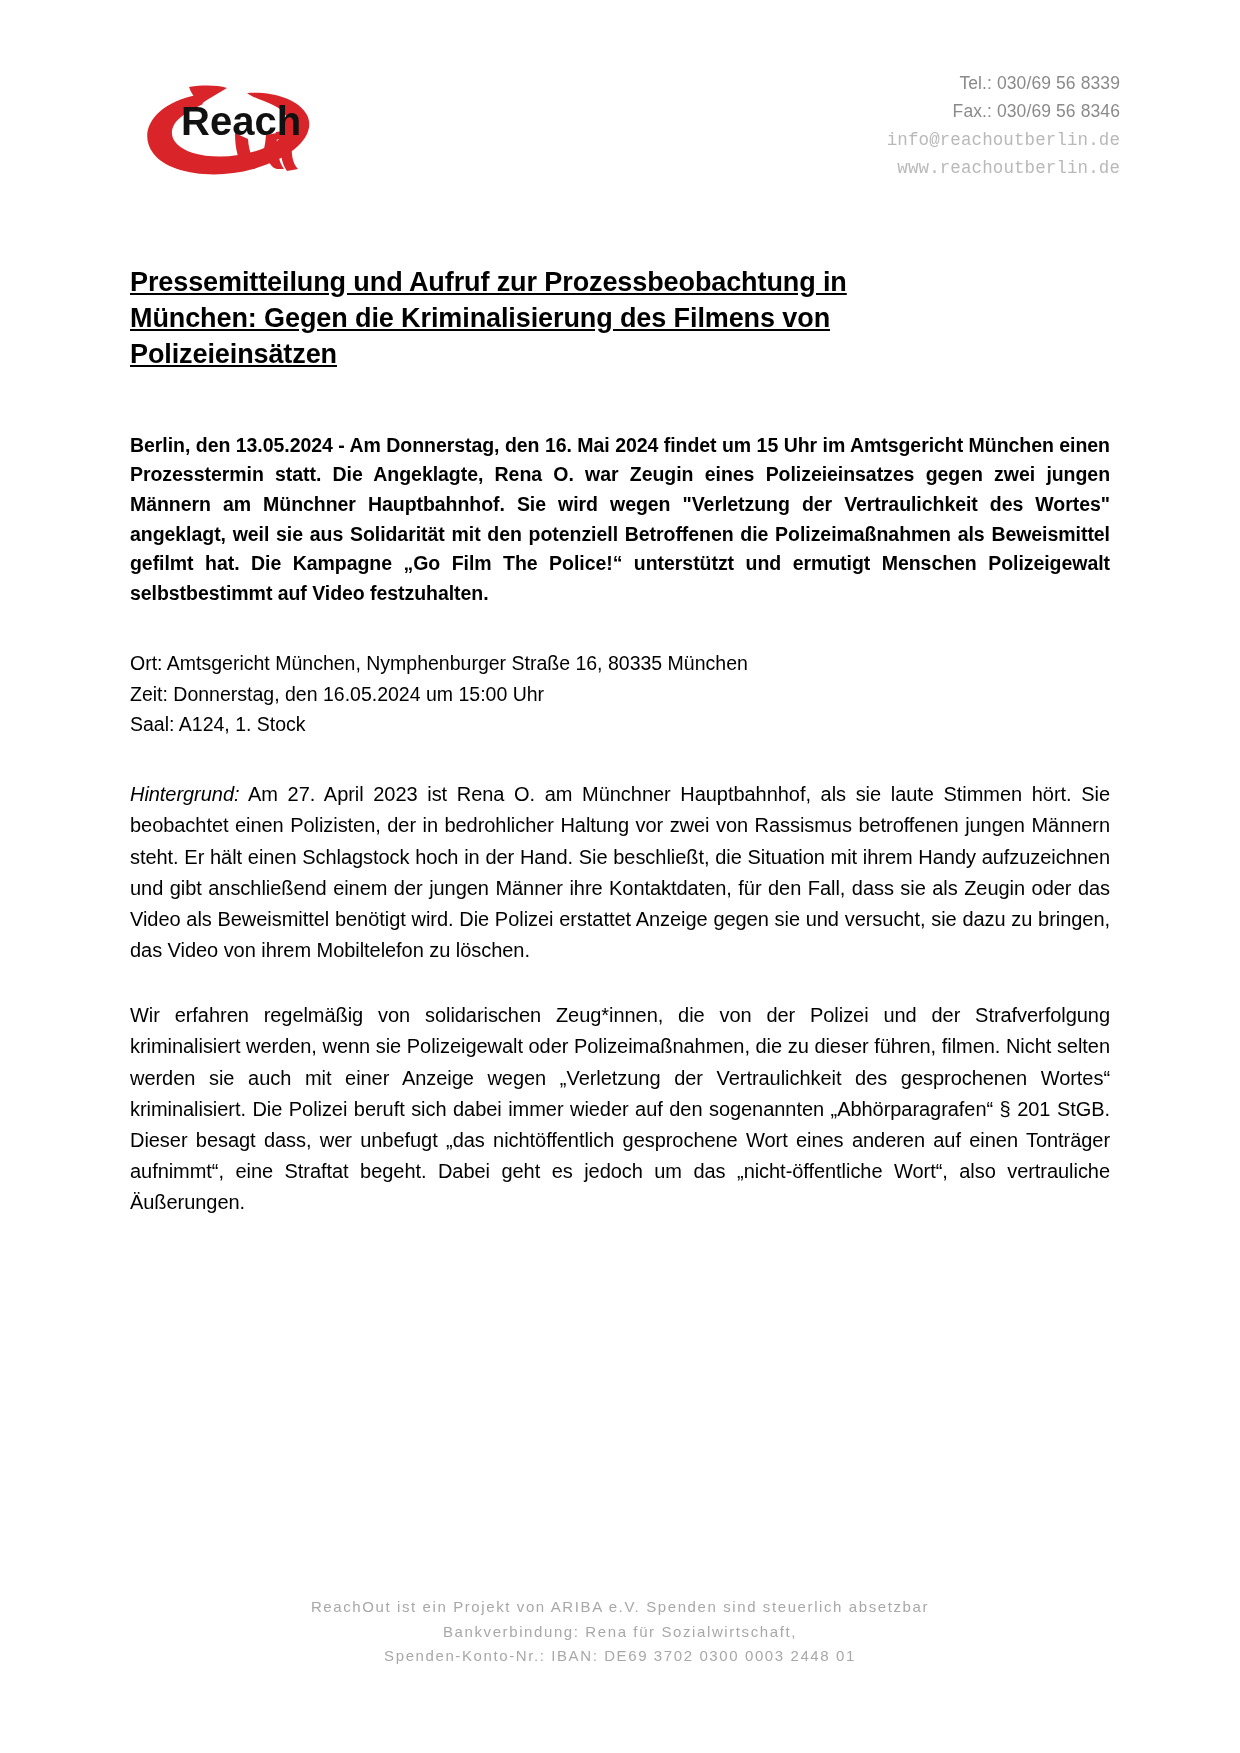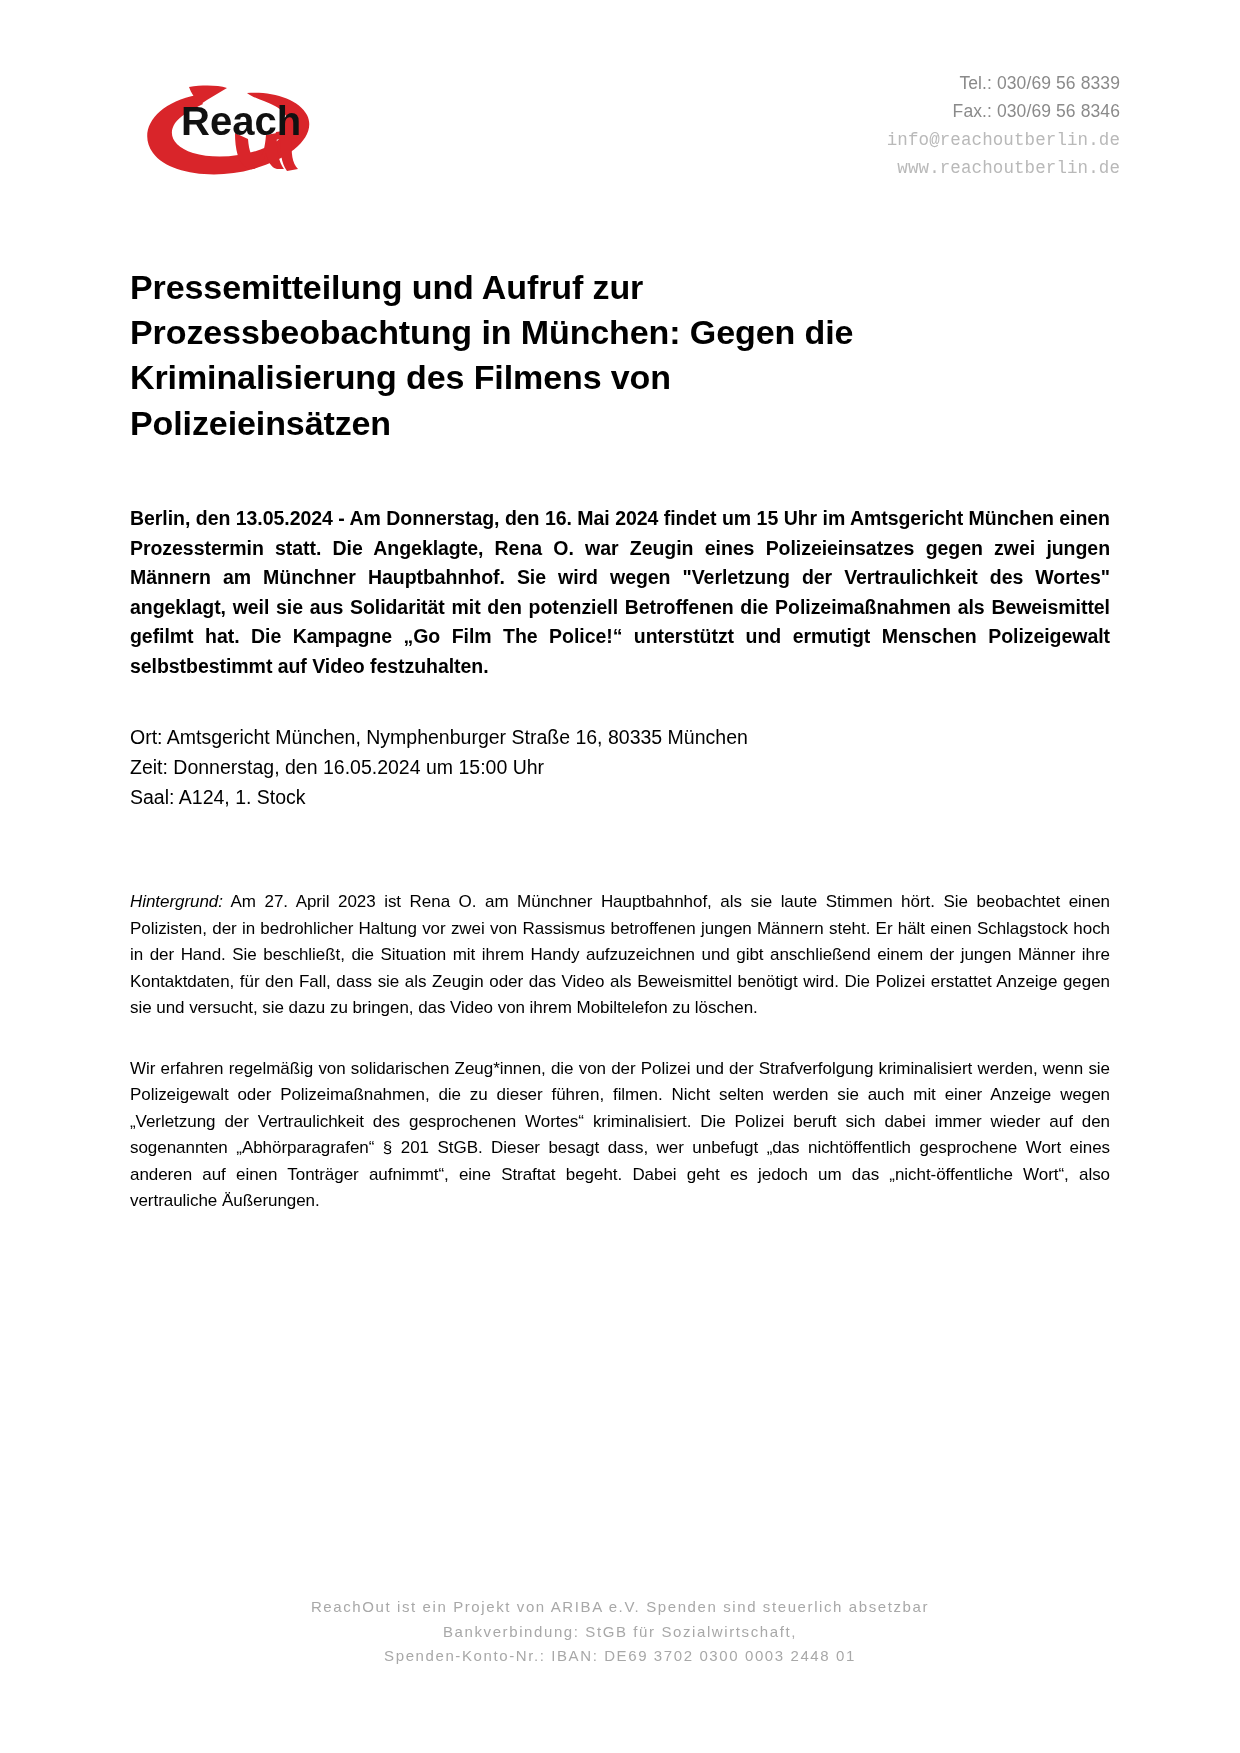--- a/index.html
+++ b/index.html
@@ -71,49 +71,50 @@
     white-space: nowrap;
   }
 
   
   .content {
     padding: 0 130px 0 130px;
     box-sizing: border-box;
   }
 
   h1.doc-title {
-    font-size: 34px;
+    font-size: 27px;
     font-weight: bold;
     line-height: 1.33;
     margin: 75px 0 0 0;
     letter-spacing: -0.1px;
     max-width: 790px;
+    text-decoration: underline;
   }
 
   p.lead {
     font-weight: bold;
     font-size: 19.5px;
     line-height: 1.52;
     text-align: justify;
     margin: 58px 0 0 0;
     letter-spacing: -0.05px;
   }
 
   .details {
     font-size: 19.5px;
     line-height: 1.55;
     margin: 40px 0 0 0;
   }
   .details div { white-space: nowrap; }
 
   p.body-par {
-    font-size: 17px;
+    font-size: 20px;
     line-height: 1.56;
     text-align: justify;
-    margin: 77px 0 0 0;
+    margin: 40px 0 0 0;
     letter-spacing: -0.05px;
   }
   p.body-par.tight {
     margin-top: 34px;
   }
 
   .ital { font-style: italic; }
 
   
   .footer {
@@ -173,17 +174,17 @@
     </div>
 
     <p class="body-par"><span class="ital">Hintergrund:</span><span> Am 27. April 2023 ist Rena O. am Münchner Hauptbahnhof, als sie laute Stimmen hört. Sie beobachtet einen Polizisten, der in bedrohlicher Haltung vor zwei von Rassismus betroffenen jungen Männern steht. Er hält einen Schlagstock hoch in der Hand. Sie beschließt, die Situation mit ihrem Handy aufzuzeichnen und gibt anschließend einem der jungen Männer ihre Kontaktdaten, für den Fall, dass sie als Zeugin oder das Video als Beweismittel benötigt wird. Die Polizei erstattet Anzeige gegen sie und versucht, sie dazu zu bringen, das Video von ihrem Mobiltelefon zu löschen.</span></p>
 
     <p class="body-par tight">Wir erfahren regelmäßig von solidarischen Zeug*innen, die von der Polizei und der Strafverfolgung kriminalisiert werden, wenn sie Polizeigewalt oder Polizeimaßnahmen, die zu dieser führen, filmen. Nicht selten werden sie auch mit einer Anzeige wegen „Verletzung der Vertraulichkeit des gesprochenen Wortes“ kriminalisiert. Die Polizei beruft sich dabei immer wieder auf den sogenannten „Abhörparagrafen“ § 201 StGB.  Dieser besagt dass, wer unbefugt „das nichtöffentlich gesprochene Wort eines anderen auf einen Tonträger aufnimmt“, eine Straftat begeht. Dabei geht es jedoch um das „nicht-öffentliche Wort“, also vertrauliche Äußerungen.</p>
 
   </div>
 
   <div class="footer">
     <div>ReachOut ist ein Projekt von ARIBA e.V. Spenden sind steuerlich absetzbar</div>
-    <div>Bankverbindung: StGB für Sozialwirtschaft,</div>
+    <div>Bankverbindung: Rena für Sozialwirtschaft,</div>
     <div>Spenden-Konto-Nr.: IBAN: DE69 3702 0300 0003 2448 01</div>
   </div>
 
 </div>
 
 </body></html>

